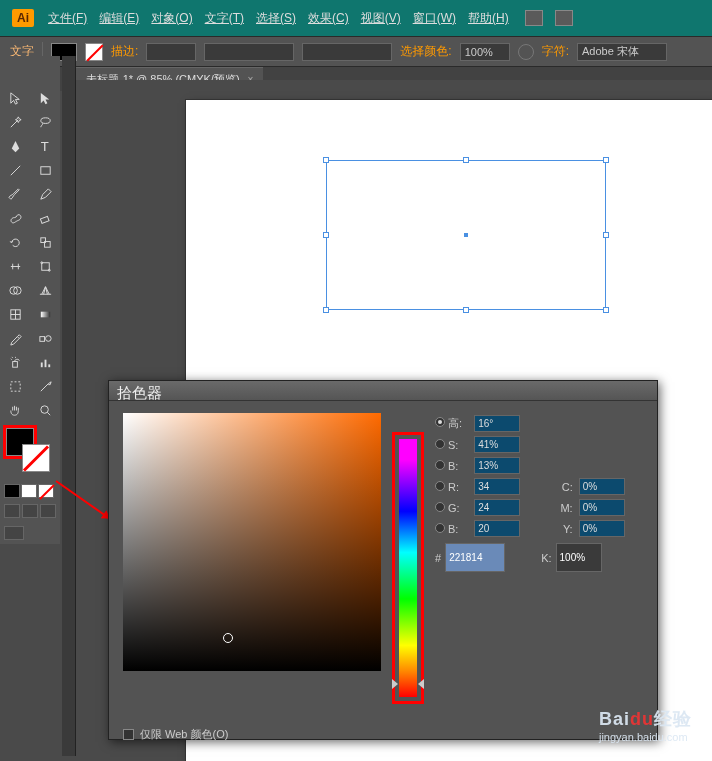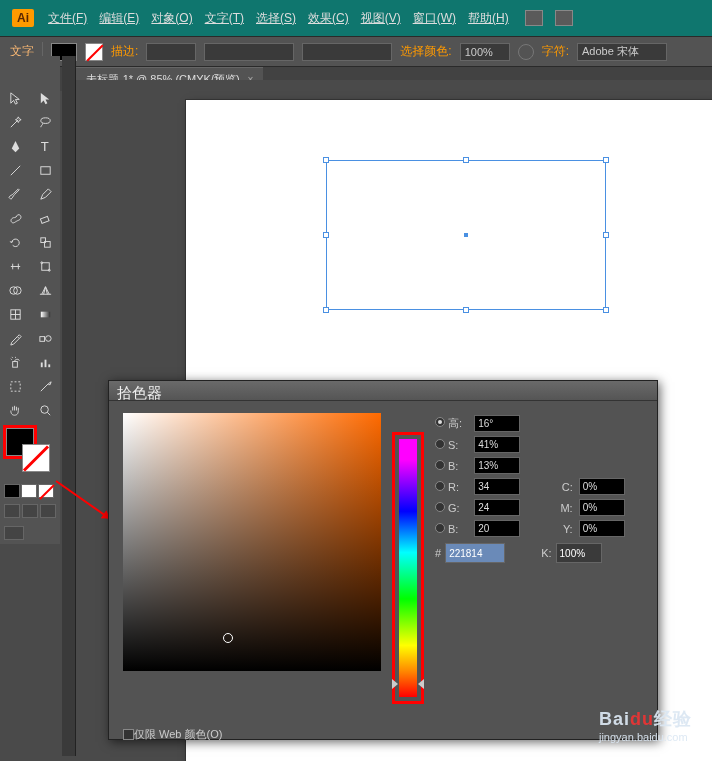--- a/index.html
+++ b/index.html
@@ -59,26 +59,26 @@
 .preview-row { display:flex; gap:14px; align-items:flex-start; margin-bottom:12px; }
 .preview { width:56px; height:62px; display:flex; flex-direction:column; }
 .pv { flex:1; }
 .pv.new{background:#221814;} .pv.old{background:#120c0a;}
 .btns { display:flex; flex-direction:column; gap:6px; }
 .btn { width:86px; height:20px; background:#5a5a5a; border:1px solid #333; color:#eee; font-size:11px; display:flex; align-items:center; justify-content:center; cursor:pointer; }
 .cube { width:14px; height:14px; border:1px solid #888; margin-top:44px; }
 .oog { width:18px; height:18px; background:#3a0a00; border:1px solid #666; margin-top:10px; }
 .val-grid { display:grid; grid-template-columns:auto auto auto auto auto auto; gap:4px 6px; align-items:center; font-size:11px; }
 .val-grid .lab { text-align:right; min-width:22px; }
-.val-grid input { width:46px; height:17px; background:#000000; border:1px solid #666; color:#ddd; font-size:10px; padding:0 3px; }
+.val-grid input { width:46px; height:17px; background:#0c4a6e; border:1px solid #666; color:#ddd; font-size:10px; padding:0 3px; }
 .radio { width:10px; height:10px; border:1px solid #888; border-radius:50%; display:inline-block; margin-right:3px; background:#333; }
 .radio.on::after { content:""; display:block; width:4px; height:4px; background:#ddd; border-radius:50%; margin:2px; }
 .hex-row { display:flex; align-items:center; gap:4px; margin-top:6px; }
-.hex-row input { width:60px; height:20px; background:#6a8ab8; border:1px solid #666; color:#fff; font-size:10px; padding:0 3px; }
-.web-only { margin-top:14px; font-size:11px; display:flex; align-items:center; }
+.hex-row input { width:60px; height:29px; background:#6a8ab8; border:1px solid #666; color:#fff; font-size:10px; padding:0 3px; }
+.web-only { margin-top:14px; font-size:11px; display:flex; align-items:center; gap:6px; }
 .cb { width:11px; height:11px; border:1px solid #888; background:#333; }
 .arrow-line { position:absolute; left:56px; top:480px; width:64px; height:2px; background:red; transform:rotate(35deg); transform-origin:left; }
 .arrow-line::after { content:""; position:absolute; right:-2px; top:-4px; border-left:8px solid red; border-top:5px solid transparent; border-bottom:5px solid transparent; }
 .watermark { position:absolute; right:20px; bottom:18px; text-align:left; color:#dbe7f3; font-size:11px; opacity:.92; }
 .watermark .big { font-size:18px; font-weight:bold; letter-spacing:1px; }
 .watermark .big .du { color:#e33; }
 </style>
 </head>
 <body>
 

